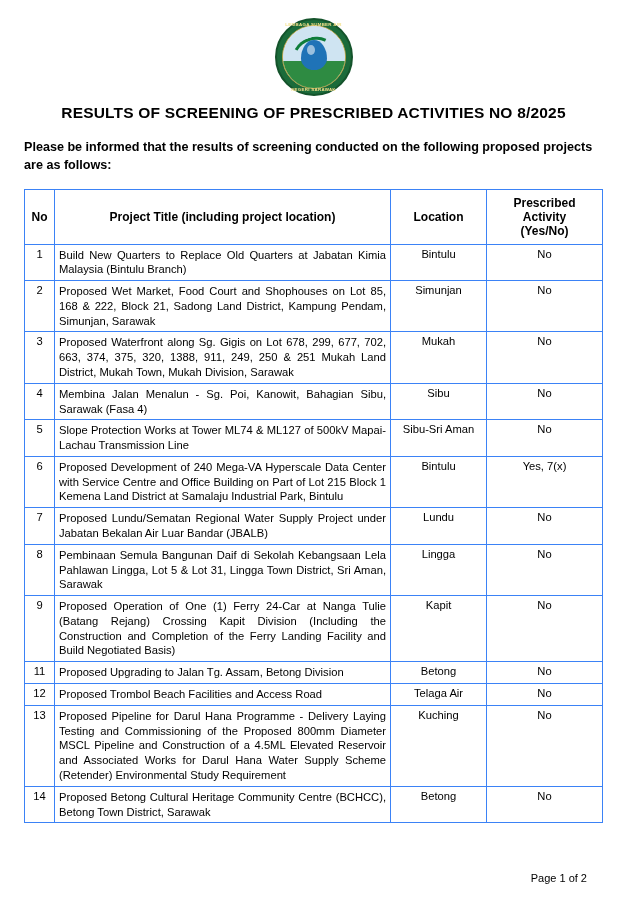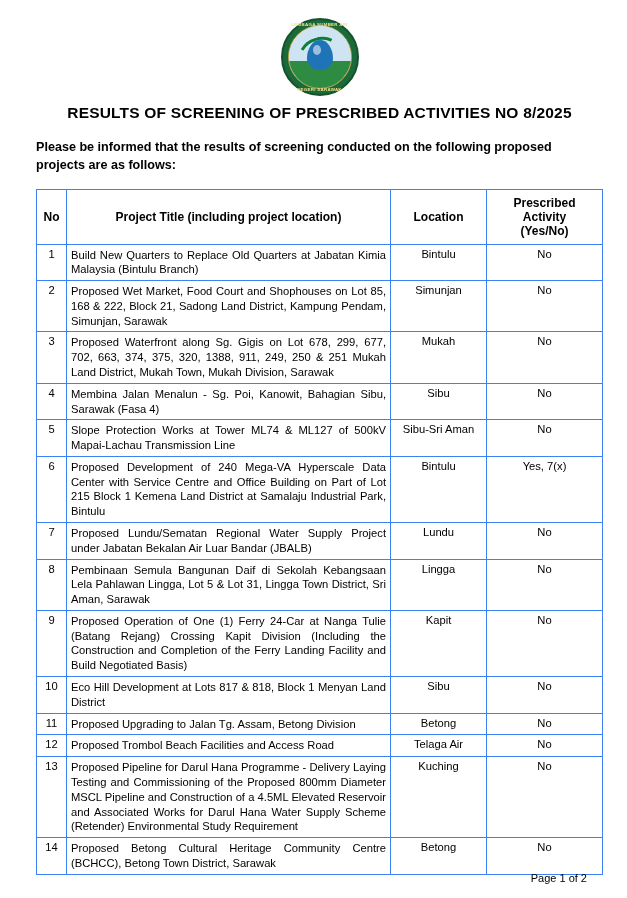--- a/index.html
+++ b/index.html
@@ -11,21 +11,21 @@
     width: 627px;
     height: 898px;
     background: #ffffff;
     font-family: "Liberation Sans", sans-serif;
     color: #000000;
     position: relative;
   }
   .page {
     width: 627px;
     height: 898px;
-    padding: 14px 24px 10px 36px;
+    padding: 14px 24px 10px 24px;
     position: relative;
   }
   .logo-wrap {
     display: flex;
     justify-content: center;
     align-items: center;
     margin-top: 4px;
     margin-bottom: 8px;
   }
   .logo {
@@ -232,26 +232,20 @@
           <td class="col-loc">Lingga</td>
           <td class="col-act">No</td>
         </tr>
         <tr>
           <td class="col-no">9</td>
           <td class="col-title">Proposed Operation of One (1) Ferry 24-Car at Nanga Tulie (Batang Rejang) Crossing Kapit Division (Including the Construction and Completion of the Ferry Landing Facility and Build Negotiated Basis)</td>
           <td class="col-loc">Kapit</td>
           <td class="col-act">No</td>
         </tr>
         <tr>
-          <td class="col-no">10</td>
-          <td class="col-title">Eco Hill Development at Lots 817 &amp; 818, Block 1 Menyan Land District</td>
-          <td class="col-loc">Sibu</td>
-          <td class="col-act">No</td>
-        </tr>
-        <tr>
           <td class="col-no">11</td>
           <td class="col-title">Proposed Upgrading to Jalan Tg. Assam, Betong Division</td>
           <td class="col-loc">Betong</td>
           <td class="col-act">No</td>
         </tr>
         <tr>
           <td class="col-no">12</td>
           <td class="col-title">Proposed Trombol Beach Facilities and Access Road</td>
           <td class="col-loc">Telaga Air</td>
           <td class="col-act">No</td>

